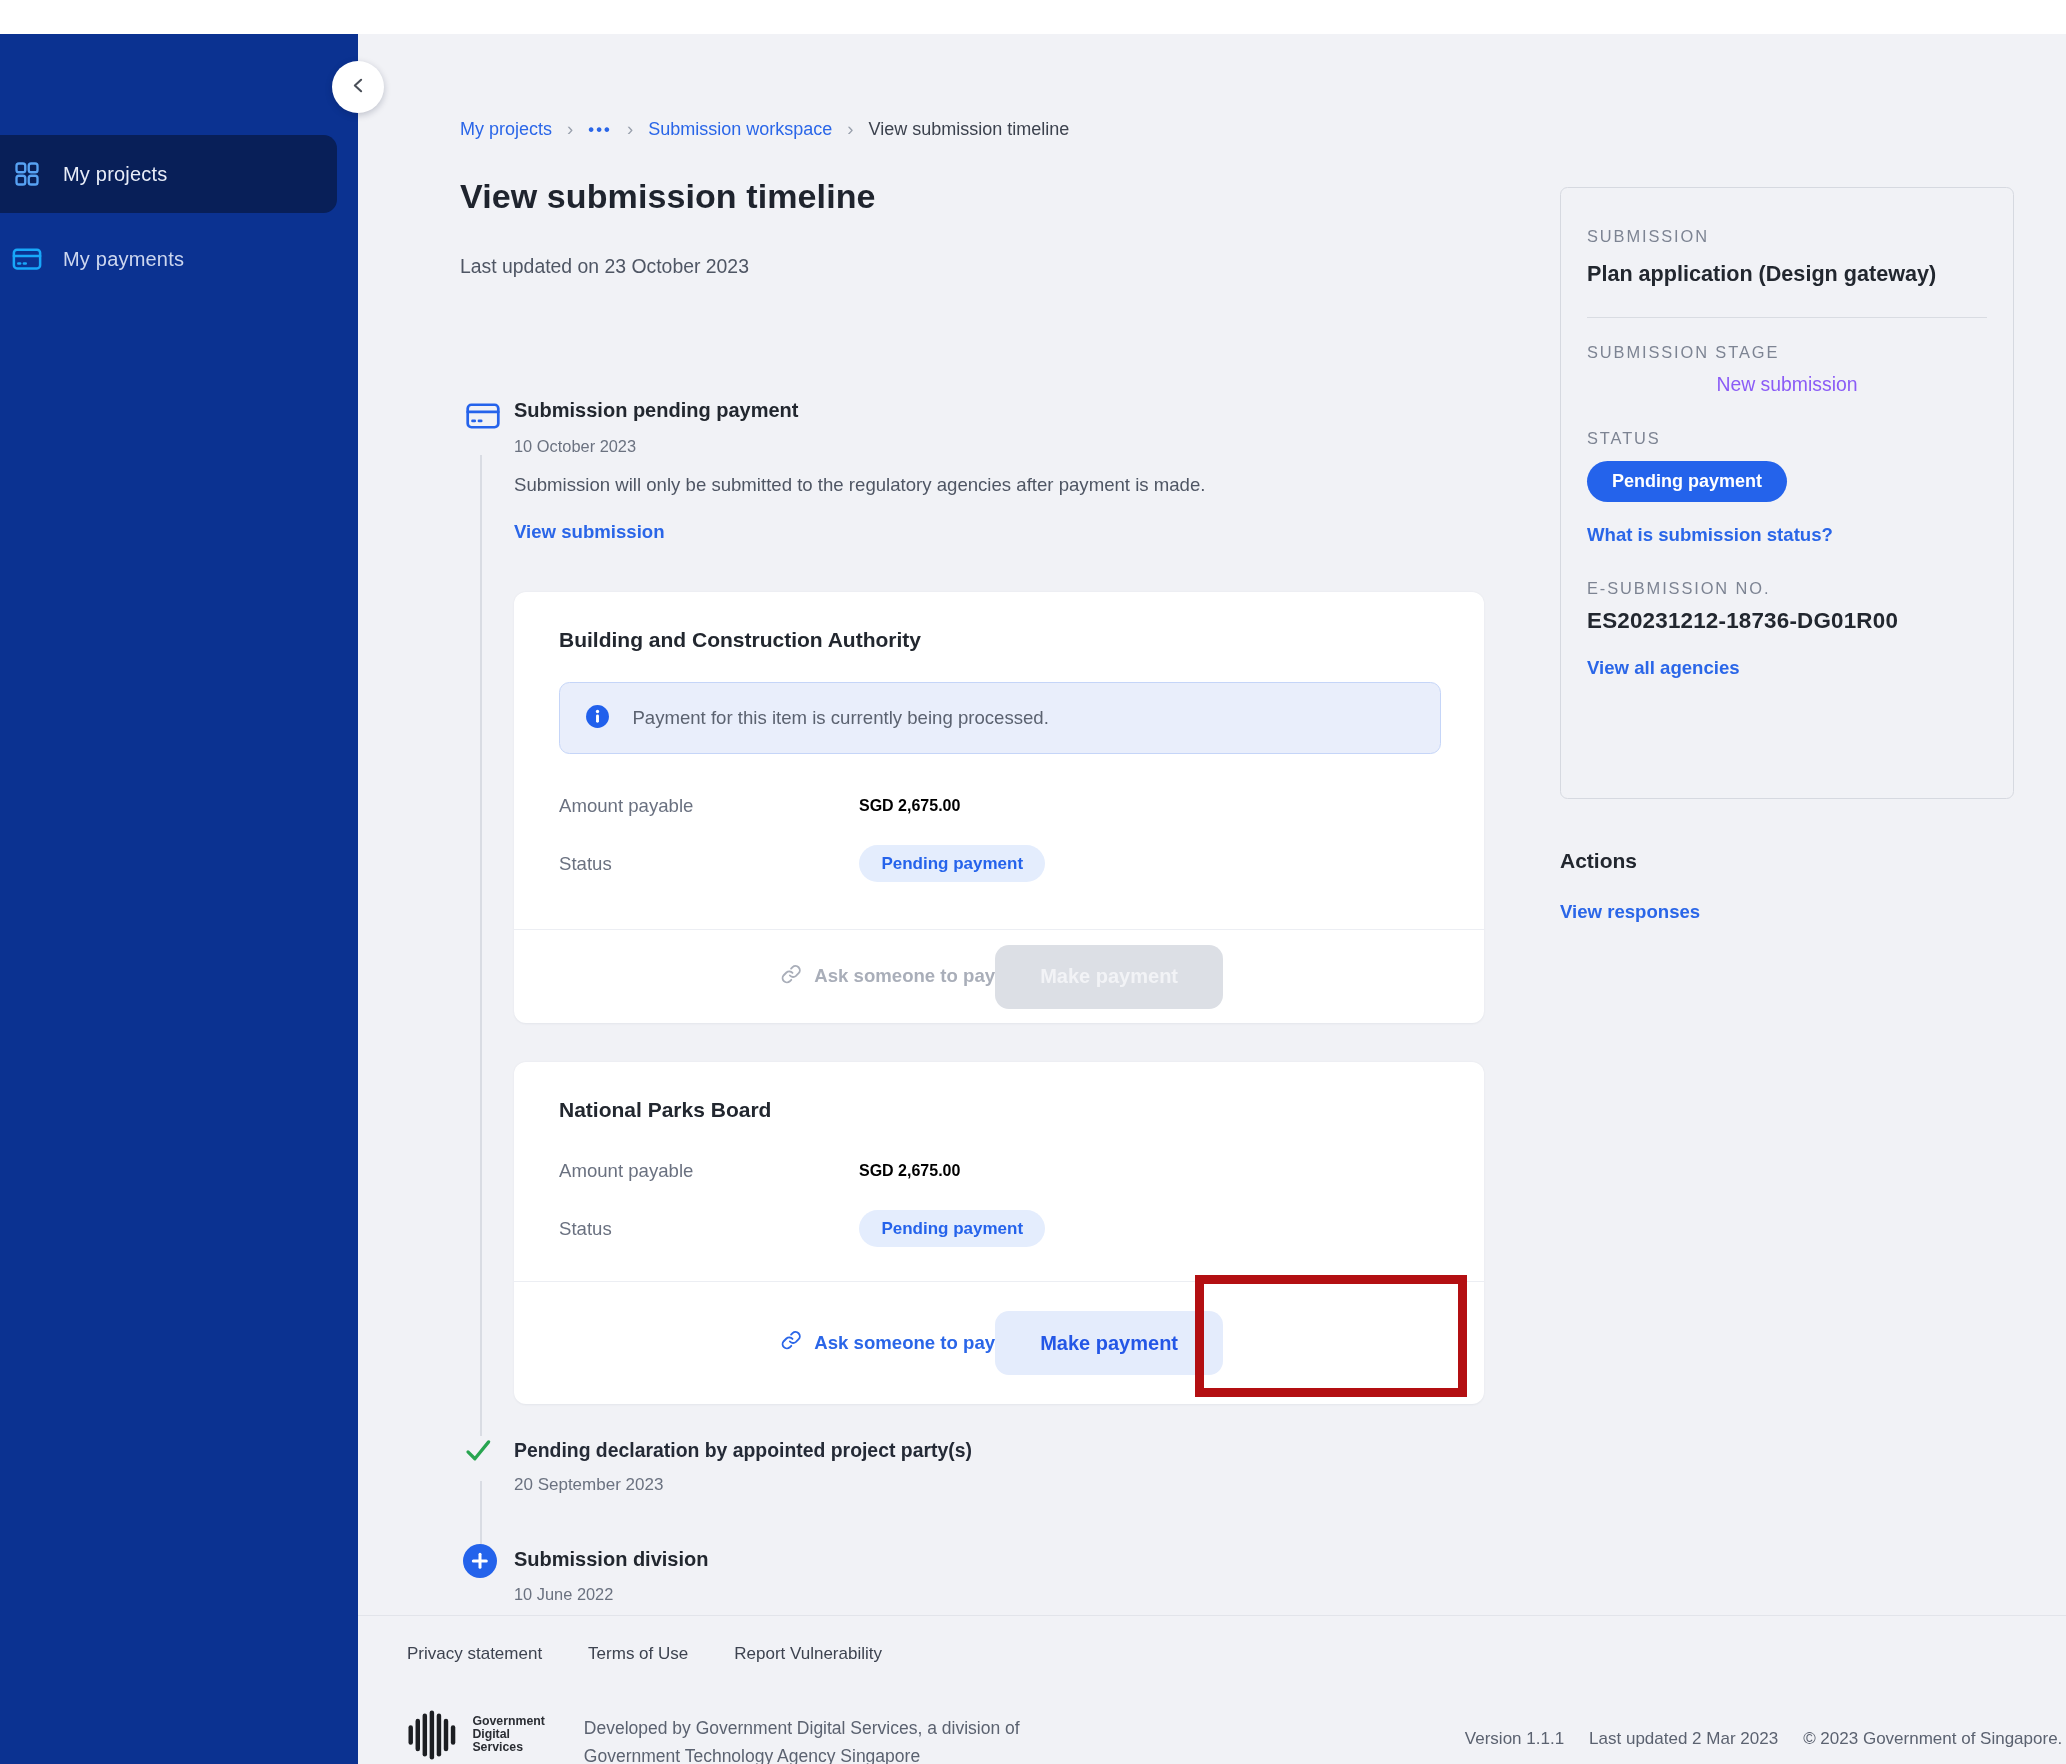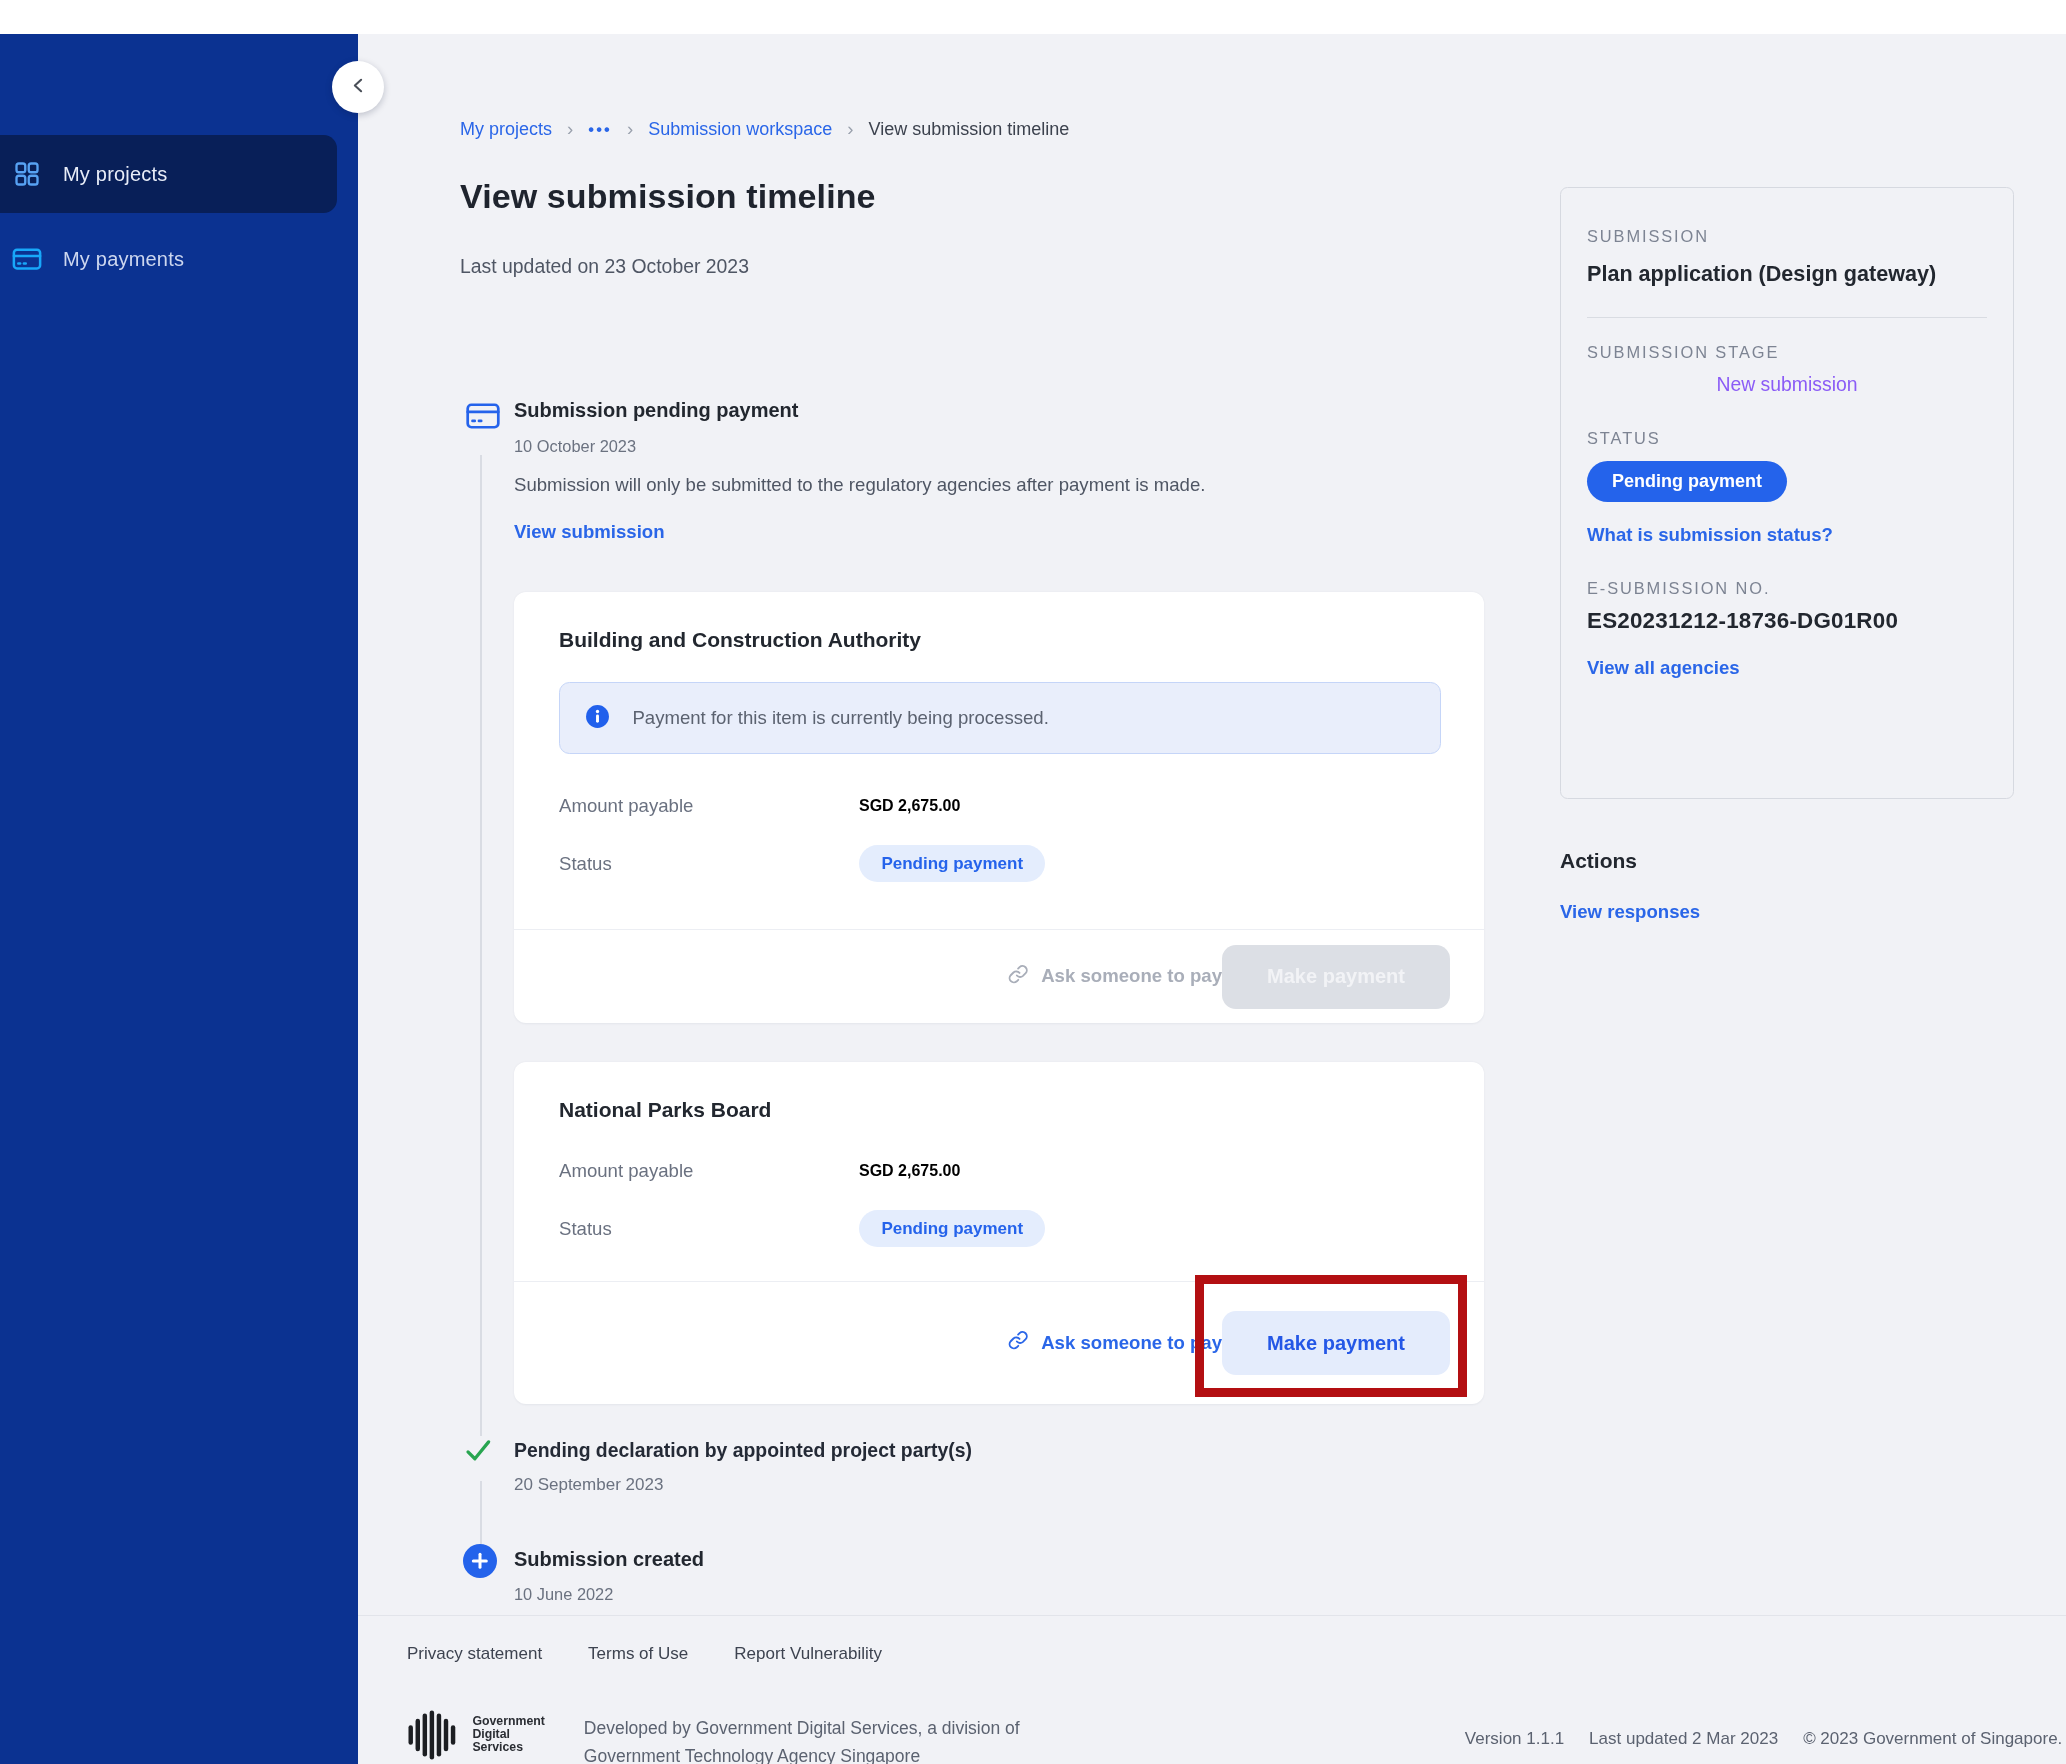--- a/index.html
+++ b/index.html
@@ -55,21 +55,21 @@
   .info-banner { height:72px; border-radius:10.4px; background:#e9eefb; border:1.5px solid #c5d5f8;
     display:flex; align-items:center; gap:22.4px; padding:0 22.4px 0 25px; margin-bottom:33px; }
   .info-banner-text { font-size:18.6px; color:#5b6270; }
 
   .field-row { display:flex; align-items:center; margin-bottom:21px; min-height:37px; }
   .field-label { width:300px; flex:0 0 300px; font-size:18.6px; color:#6a7180; }
   .field-value { font-size:16px; font-weight:600; color:#000000; }
   .badge-light { display:inline-block; padding:8.2px 22.4px; border-radius:745px; background:#e4edfd; color:#2563eb; font-size:17px; font-weight:600; }
 
   .card-footer { position:absolute; left:0; right:0; bottom:0; border-top:0.7px solid #eceef3;
-    display:flex; align-items:center; justify-content:flex-end; padding:0 34px 0 39px; }
+    display:flex; align-items:center; justify-content:center; padding:0 34px 0 39px; }
   .card-bca .card-footer { height:94px; }
   .card-npb .card-footer { height:123px; }
   .ask-link { display:flex; align-items:center; gap:12px; font-size:18.6px; font-weight:600; }
   .ask-link.enabled { color:#2a66e8; cursor:pointer; }
   .ask-link.disabled { color:#a9aeb9; }
   .pay-btn { width:228px; height:64px; border-radius:14px; display:flex; align-items:center; justify-content:center;
     font-size:20px; font-weight:700; border:none; }
   .pay-btn.disabled { background:#dcdfe5; color:#f2f3f6; }
   .pay-btn.enabled { background:#e4ecfc; color:#2457e6; cursor:pointer; }
 
@@ -245,21 +245,21 @@
 
       <span class="t-check-icon">
         <svg width="30" height="30" viewBox="0 0 24 24" fill="none" stroke="#28a550" stroke-width="2.6" stroke-linecap="round" stroke-linejoin="round">
           <polyline points="4 13.5 9.5 19 20.5 5.5"></polyline>
         </svg>
       </span>
       <div class="t-title-check">Pending declaration by appointed project party(s)</div>
       <div class="t-date-check">20 September 2023</div>
 
       <span class="t-plus-icon"></span>
-      <div class="t-title-created">Submission created</div>
+      <div class="t-title-created">Submission division</div>
       <div class="t-date-created">10 June 2022</div>
     </div>
 
     <div class="side-panel">
       <div class="panel-label">SUBMISSION</div>
       <div class="panel-title">Plan application (Design gateway)</div>
       <div class="panel-divider"></div>
       <div class="panel-label">SUBMISSION STAGE</div>
       <div class="panel-value">New submission</div>
       <div class="panel-label mt-lg">STATUS</div>

